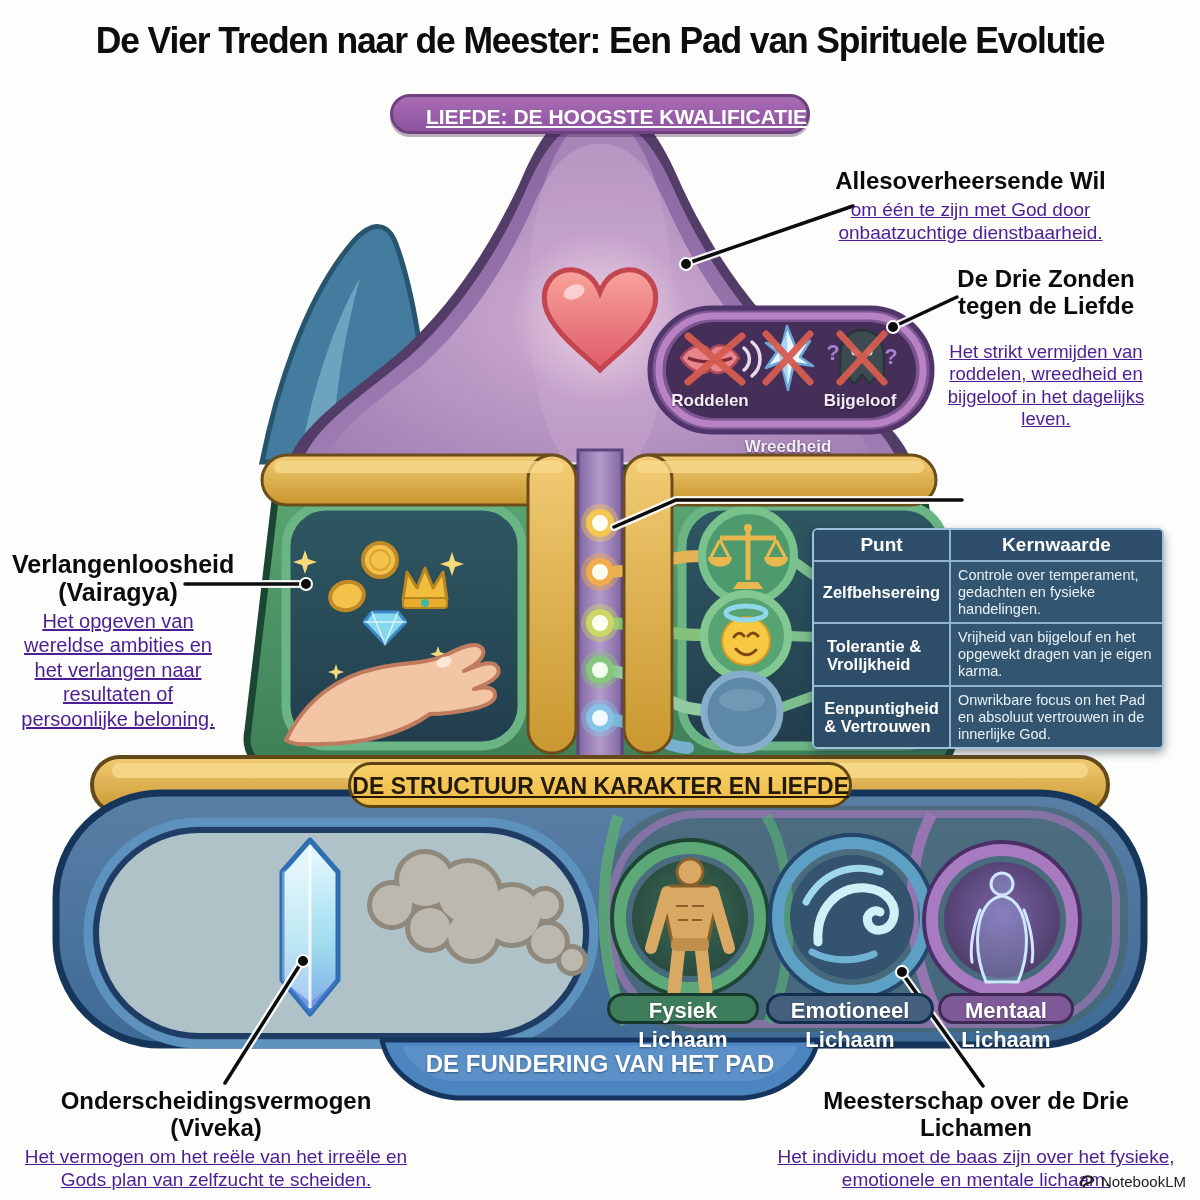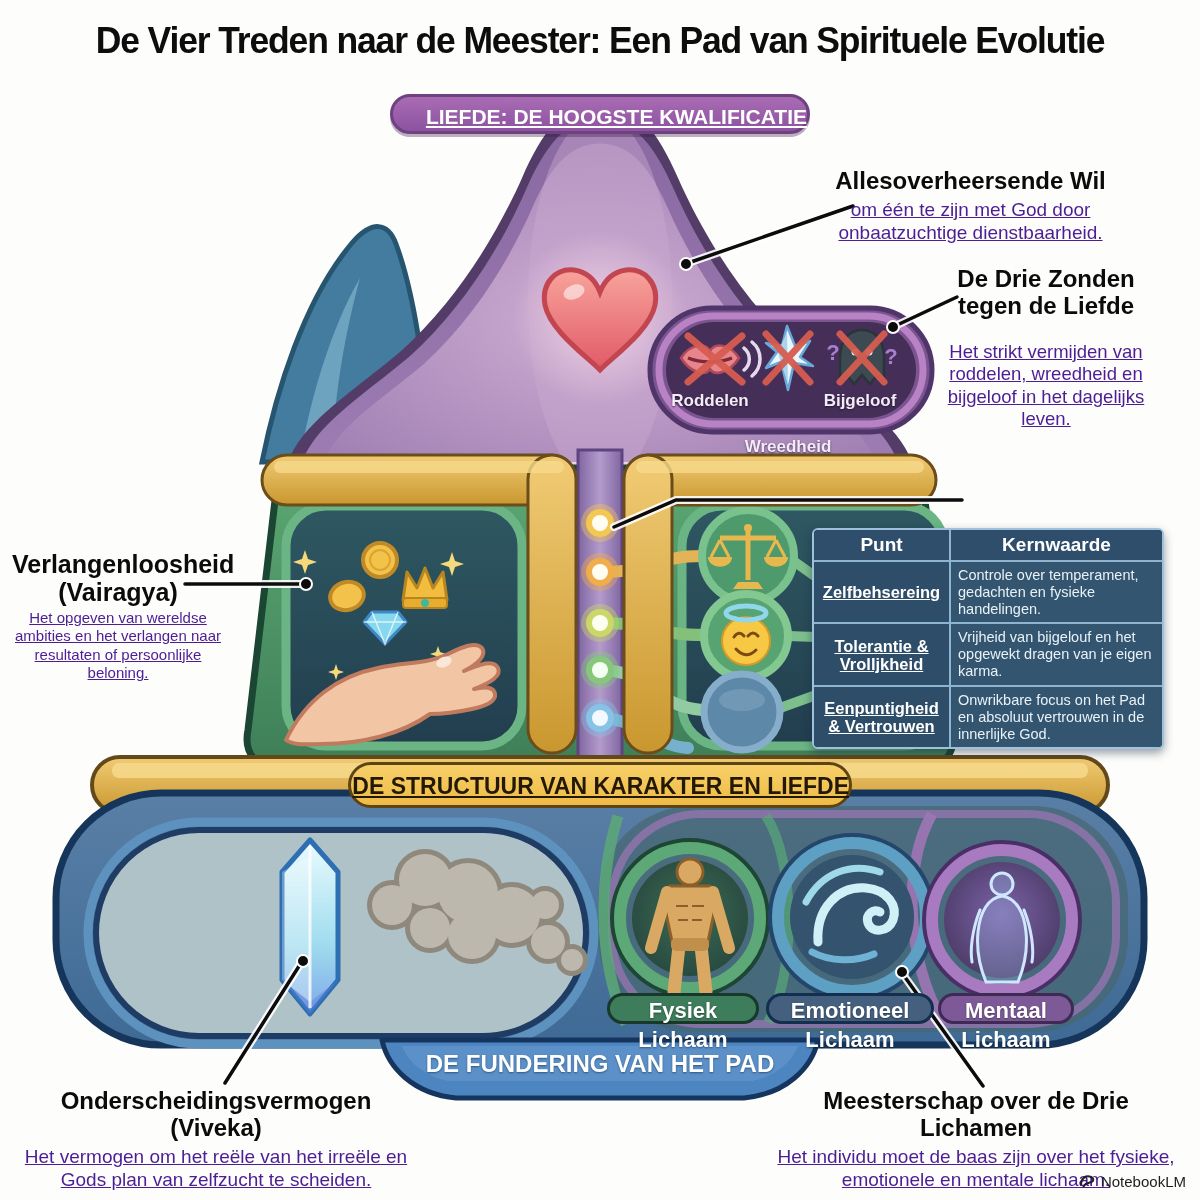--- a/index.html
+++ b/index.html
@@ -16,40 +16,40 @@
   .structuur{left:348px;top:762px;width:504px;height:46px;line-height:42px;font-size:23px;color:#231803;
              background:linear-gradient(#f7d069,#eebb45);border:3px solid #5e4413;box-sizing:border-box;border-radius:24px;}
   .fundering-text{left:400px;top:1050px;width:400px;text-align:center;font-size:24px;font-weight:800;color:#fff;
                   text-shadow:0 1px 2px rgba(10,30,60,.5);}
   .annot{text-align:center;}
   .annot h3{margin:0;font-weight:800;color:#0b0b0b;line-height:1.12;}
   .annot p{margin:3px 0 0;color:#4c1d95;line-height:1.22;text-decoration:underline;}
   .wil{left:828px;top:168px;width:285px;}  .wil h3{font-size:24px;} .wil p{font-size:19px;}
   .zonden{left:938px;top:266px;width:216px;} .zonden h3{font-size:24px;} .zonden p{font-size:18.5px;margin-top:21px;}
   .zespunten{left:938px;top:464px;width:235px;} .zespunten h3{font-size:26px;}
-  .vairagya{left:12px;top:550px;width:212px;} .vairagya h3{font-size:25px;} .vairagya p{font-size:15px;}
+  .vairagya{left:12px;top:550px;width:212px;} .vairagya h3{font-size:25px;} .vairagya p{font-size:20px;}
   .viveka{left:12px;top:1088px;width:408px;} .viveka h3{font-size:24px;} .viveka p{font-size:19px;}
   .meesterschap{left:772px;top:1088px;width:408px;} .meesterschap h3{font-size:24px;} .meesterschap p{font-size:19px;}
   .sin-label{top:391px;text-align:center;font-size:17px;font-weight:700;color:#f3ecf7;
              text-shadow:0 1px 2px rgba(30,10,40,.7);transform:translateX(-50%);white-space:nowrap;}
   .body-pill{top:993px;height:31px;line-height:29px;text-align:center;font-size:22px;font-weight:700;color:#fff;
              border-radius:16px;box-sizing:border-box;text-shadow:0 1px 2px rgba(0,0,0,.4);}
   .pill-fysiek{left:607px;width:152px;background:#3e7d5c;border:3px solid #17382a;}
   .pill-emotioneel{left:766px;width:168px;background:#44607e;border:3px solid #142f4e;}
   .pill-mentaal{left:938px;width:136px;background:#7d5a97;border:3px solid #3e2a55;}
   .gedrag-table{left:812px;top:528px;width:348px;border:2px solid #9fc2dc;border-radius:6px;overflow:hidden;
                 background:#0f172a;box-shadow:0 4px 10px rgba(20,40,60,.45);}
   .gedrag-table .trow{display:grid;grid-template-columns:137px 1fr;border-top:2px solid #8fb4d0;}
   .gedrag-table .trow:first-child{border-top:none;}
   .gedrag-table .hcell{background:#2e4e6b;color:#fff;font-weight:800;font-size:19px;text-align:center;
                        padding:4px 2px;border-right:2px solid #8fb4d0;}
   .gedrag-table .hcell:last-child{border-right:none;}
   .gedrag-table .pcell{color:#fff;font-weight:800;font-size:16.5px;display:flex;align-items:center;
-                       justify-content:center;text-align:center;padding:4px 3px;border-right:2px solid #8fb4d0;
-                       background:#2e4d69;line-height:1.1;text-decoration:underline;}
+                       justify-content:center;padding:4px 13px;border-right:2px solid #8fb4d0;
+                       background:#2e4d69;line-height:1.1;}
   .gedrag-table .kcell{color:#e8f1f7;font-size:14.5px;padding:5px 7px;line-height:1.16;background:#33556f;}
   .watermark{right:14px;bottom:10px;display:flex;align-items:center;gap:5px;font-size:15px;color:#1d1d1f;}
 </style>
 </head>
 <body>
 
 <div class="canvas">
 
   <svg class="art" width="1200" height="1200" viewBox="0 0 1200 1200">
     <defs>

